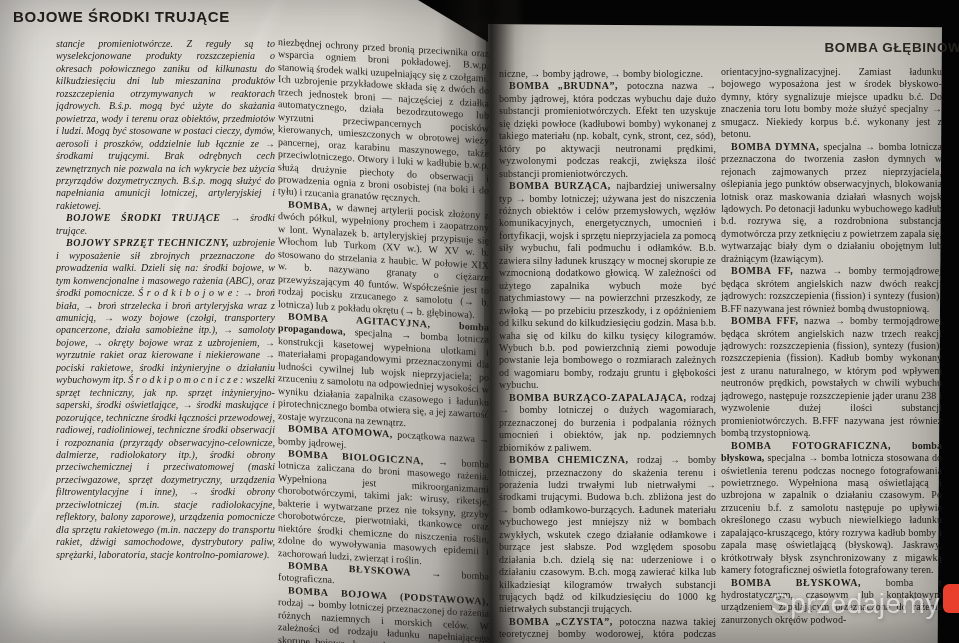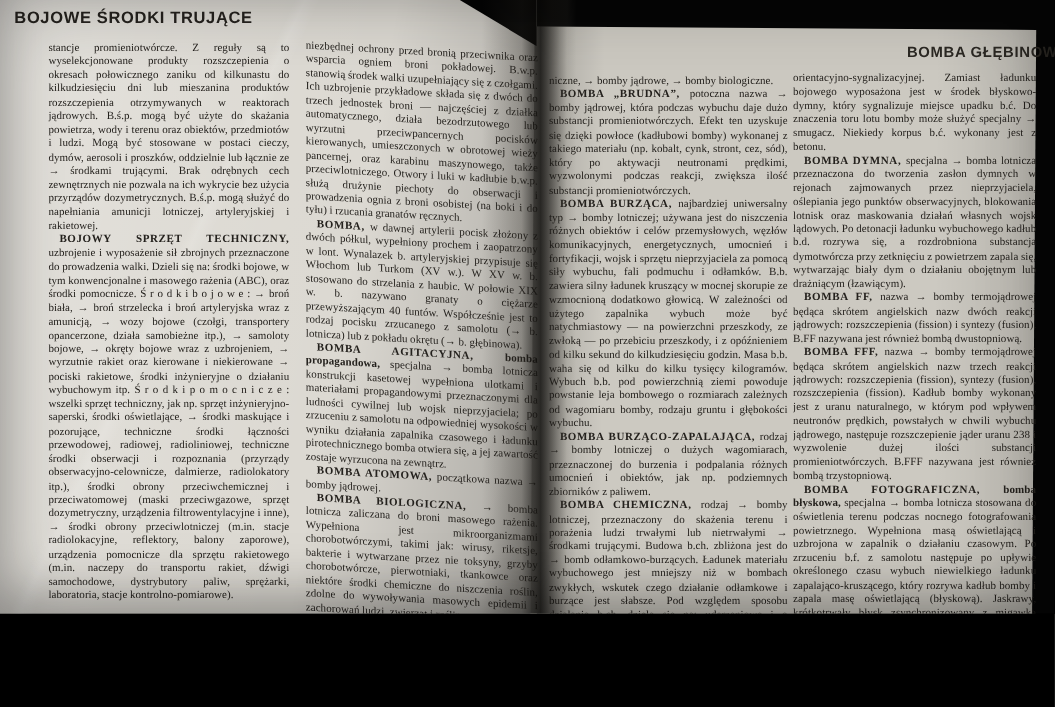--- a/index.html
+++ b/index.html
@@ -1,17 +1,17 @@
 <!DOCTYPE html>
 <html lang="pl"><head>
 <meta charset="utf-8">
 <style>
   html,body{margin:0;padding:0;background:#000;}
   .photo{
-    position:relative;width:959px;height:558px;overflow:hidden;
+    position:relative;width:959px;height:643px;overflow:hidden;
     background:var(--background,#060606);
     font-family:"Liberation Serif","DejaVu Serif",serif;
   }
   
   .page{position:absolute;}
   .page-left{
     left:0;top:0;width:488px;height:643px;z-index:1;
     background:
       linear-gradient(115deg, rgba(255,255,255,0) 34%, rgba(255,255,255,0.14) 35.2%, rgba(255,255,255,0) 37%),
       linear-gradient(100deg, rgba(255,255,255,0.25) 0%, rgba(255,255,255,0.05) 40%, rgba(0,0,0,0) 60%, rgba(0,0,0,0.18) 88%, rgba(0,0,0,0.42) 100%),
@@ -47,21 +47,21 @@
   }
   .head-left{left:13px;top:8px;font-size:15px;}
   .head-right{left:806px;top:40px;width:148px;text-align:right;font-size:13.5px;color:#2b2823;margin-left:17px;}
   
   .col{
     position:absolute;z-index:2;overflow:hidden;
     text-align:justify;color:var(--ink,#24211d);
     font-size:10px;line-height:12.45px;letter-spacing:0.05px;word-spacing:-0.2px;
     hyphens:auto;-webkit-hyphens:auto;
   }
-  #col1{left:44px;top:38px;width:219px;height:605px;}
+  #col1{left:56px;top:38px;width:219px;height:605px;font-style:italic;}
   #col2{left:278px;top:36px;width:211px;height:607px;transform:skewY(3.2deg);transform-origin:0 0;}
   #col3{left:499px;top:68px;width:217px;height:575px;}
   #col4{left:721px;top:66px;width:221px;height:577px;}
   .col p{margin:0;padding:0;}
   .col p.entry{text-indent:10px;}
   .col b.hw{font-weight:bold;letter-spacing:0.55px;}
   .col b.lc{letter-spacing:0.1px;}
   
   .watermark{
     position:absolute;left:771px;top:589px;z-index:9;display:flex;align-items:flex-start;
@@ -86,20 +86,21 @@
 <div class="photo" style="--background: #060606; --paper-left: #dcd9d2; --paper-right: #ccc9c1; --ink: #24211d; --watermark-badge: #e8402c;">
 
   <div class="page page-left"></div>
   <div class="page page-right"></div>
 
   <div class="running-head head-left">BOJOWE ŚRODKI TRUJĄCE</div>
   <div class="running-head head-right">BOMBA GŁĘBINOWA</div>
 
   <div class="col" id="col1">
       <p class="para">stancje promieniotwórcze. Z reguły są to wyselekcjonowane produkty rozszczepienia o okresach połowicznego zaniku od kilkunastu do kilkudziesięciu dni lub mieszanina produktów rozszczepienia otrzymywanych w reaktorach jądrowych. B.ś.p. mogą być użyte do skażania powietrza, wody i terenu oraz obiektów, przedmiotów i ludzi. Mogą być stosowane w postaci cieczy, dymów, aerosoli i proszków, oddzielnie lub łącznie ze → środkami trującymi. Brak odrębnych cech zewnętrznych nie pozwala na ich wykrycie bez użycia przyrządów dozymetrycznych. B.ś.p. mogą służyć do napełniania amunicji lotniczej, artyleryjskiej i rakietowej.</p>
+      <p class="para entry"><b class="hw">BOJOWE ŚRODKI TRUJĄCE </b>→ środki trujące.</p>
       <p class="para entry"><b class="hw">BOJOWY SPRZĘT TECHNICZNY, </b>uzbrojenie i wyposażenie sił zbrojnych przeznaczone do prowadzenia walki. Dzieli się na: środki bojowe, w tym konwencjonalne i masowego rażenia (ABC), oraz środki pomocnicze. Ś r o d k i  b o j o w e : → broń biała, → broń strzelecka i broń artyleryjska wraz z amunicją, → wozy bojowe (czołgi, transportery opancerzone, działa samobieżne itp.), → samoloty bojowe, → okręty bojowe wraz z uzbrojeniem, → wyrzutnie rakiet oraz kierowane i niekierowane → pociski rakietowe, środki inżynieryjne o działaniu wybuchowym itp. Ś r o d k i  p o m o c n i c z e : wszelki sprzęt techniczny, jak np. sprzęt inżynieryjno-saperski, środki oświetlające, → środki maskujące i pozorujące, techniczne środki łączności przewodowej, radiowej, radioliniowej, techniczne środki obserwacji i rozpoznania (przyrządy obserwacyjno-celownicze, dalmierze, radiolokatory itp.), środki obrony przeciwchemicznej i przeciwatomowej (maski przeciwgazowe, sprzęt dozymetryczny, urządzenia filtrowentylacyjne i inne), → środki obrony przeciwlotniczej (m.in. stacje radiolokacyjne, reflektory, balony zaporowe), urządzenia pomocnicze dla sprzętu rakietowego (m.in. naczepy do transportu rakiet, dźwigi samochodowe, dystrybutory paliw, sprężarki, laboratoria, stacje kontrolno-pomiarowe).</p>
     </div>
   <div class="col" id="col2">
       <p class="para">niezbędnej ochrony przed bronią przeciwnika oraz wsparcia ogniem broni pokładowej. B.w.p. stanowią środek walki uzupełniający się z czołgami. Ich uzbrojenie przykładowe składa się z dwóch do trzech jednostek broni — najczęściej z działka automatycznego, działa bezodrzutowego lub wyrzutni przeciwpancernych pocisków kierowanych, umieszczonych w obrotowej wieży pancernej, oraz karabinu maszynowego, także przeciwlotniczego. Otwory i luki w kadłubie b.w.p. służą drużynie piechoty do obserwacji i prowadzenia ognia z broni osobistej (na boki i do tyłu) i rzucania granatów ręcznych.</p>
       <p class="para entry"><b class="hw">BOMBA, </b>w dawnej artylerii pocisk złożony z dwóch półkul, wypełniony prochem i zaopatrzony w lont. Wynalazek b. artyleryjskiej przypisuje się Włochom lub Turkom (XV w.). W XV w. b. stosowano do strzelania z haubic. W połowie XIX w. b. nazywano granaty o ciężarze przewyższającym 40 funtów. Współcześnie jest to rodzaj pocisku zrzucanego z samolotu (→ b. lotnicza) lub z pokładu okrętu (→ b. głębinowa).</p>
       <p class="para entry"><b class="hw">BOMBA AGITACYJNA, </b><b class="hw lc">bomba propagandowa, </b>specjalna → bomba lotnicza konstrukcji kasetowej wypełniona ulotkami i materiałami propagandowymi przeznaczonymi dla ludności cywilnej lub wojsk nieprzyjaciela; po zrzuceniu z samolotu na odpowiedniej wysokości w wyniku działania zapalnika czasowego i ładunku pirotechnicznego bomba otwiera się, a jej zawartość zostaje wyrzucona na zewnątrz.</p>
       <p class="para entry"><b class="hw">BOMBA ATOMOWA, </b>początkowa nazwa → bomby jądrowej.</p>
       <p class="para entry"><b class="hw">BOMBA BIOLOGICZNA, </b>→ bomba lotnicza zaliczana do broni masowego rażenia. Wypełniona jest mikroorganizmami chorobotwórczymi, takimi jak: wirusy, riketsje, bakterie i wytwarzane przez nie toksyny, grzyby chorobotwórcze, pierwotniaki, tkankowce oraz niektóre środki chemiczne do niszczenia roślin, zdolne do wywoływania masowych epidemii i zachorowań ludzi, zwierząt i roślin.</p>
       <p class="para entry"><b class="hw">BOMBA BŁYSKOWA </b>→ bomba fotograficzna.</p>
       <p class="para entry"><b class="hw">BOMBA BOJOWA (PODSTAWOWA), </b>rodzaj → bomby lotniczej przeznaczonej do rażenia różnych naziemnych i morskich celów. W zależności od rodzaju ładunku napełniającego skorupę bojową, konstrukcji i przeznaczenia b.b. używa-</p>

